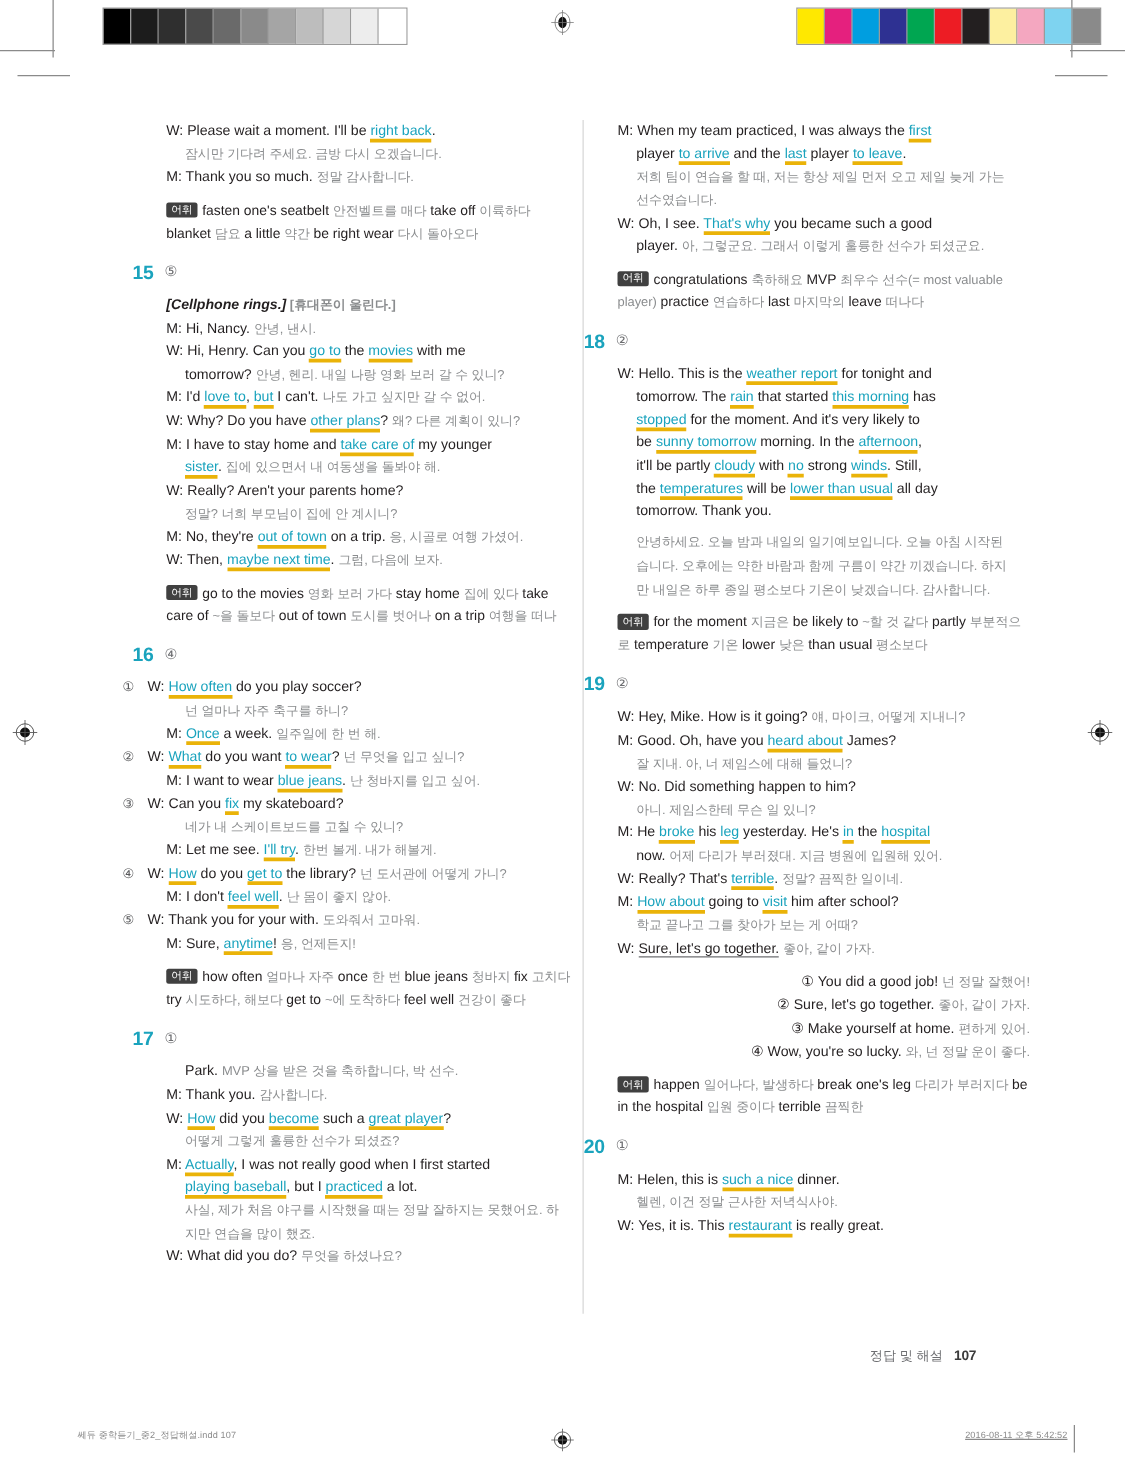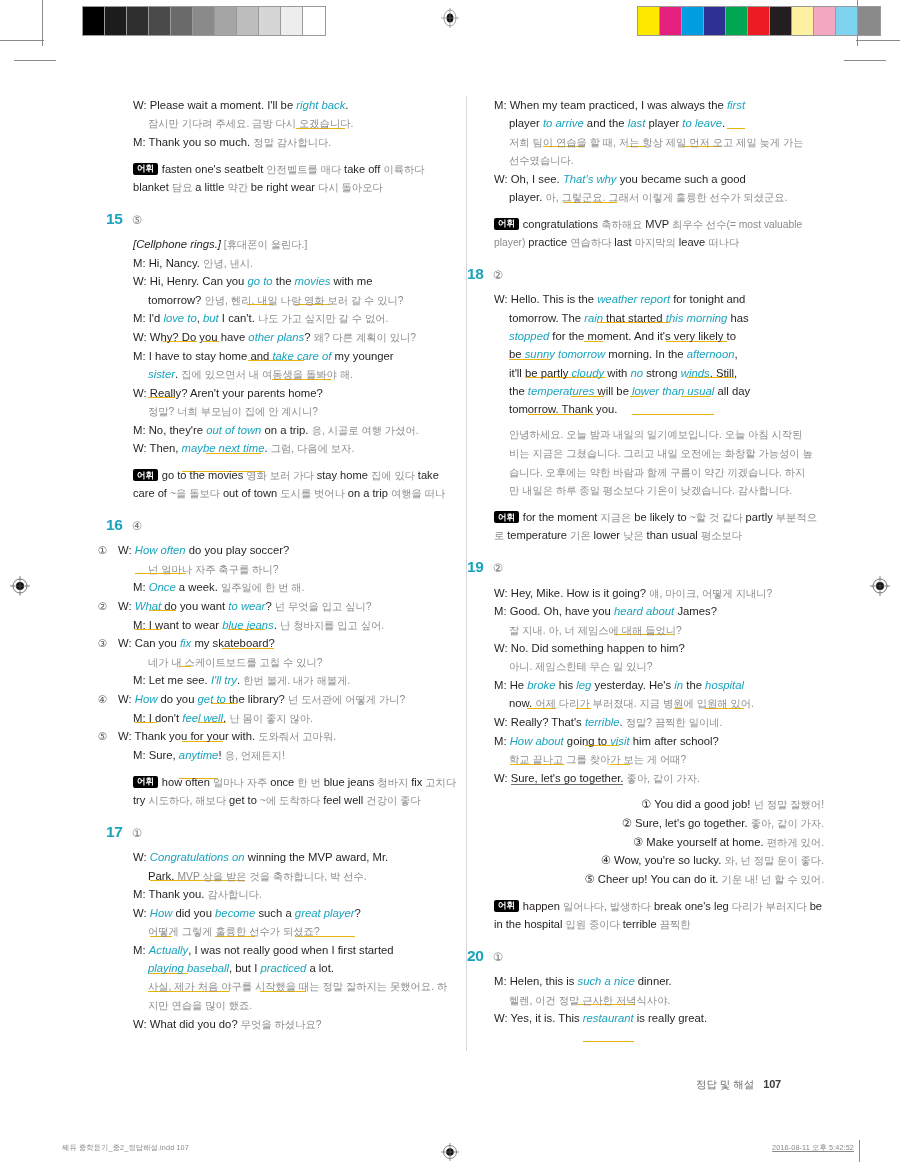--- a/index.html
+++ b/index.html
@@ -34,51 +34,50 @@
   
   .col {
     position:absolute; top:96px; width:330px;
   }
   .col-left  { left:133px; }
   .col-right { left:494px; }
 
   
   .qblock { margin-bottom:6px; }
   .qhead {
-    display:flex; align-items:flex-end; gap:9px;
+    display:flex; align-items:center; gap:9px;
     margin-left:-27px; margin-bottom:9px; margin-top:14px;
   }
   .qnum {
     font-size:15.5px; font-weight:bold; color:#1aa3bd;
     letter-spacing:-0.3px; line-height:1;
   }
   .qans { font-size:11.5px; color:#6d6e71; line-height:1; }
 
   .dlg { font-size:11.3px; line-height:1.62; }
 
   .line {
     display:block;
     text-indent:-15px;
     padding-left:15px;
     margin-bottom:0px;
   }
   .line.cont { text-indent:0; padding-left:15px; }
-  .line.noind { text-indent:0; padding-left:0; }
+  .line.noind { text-indent:0; padding-left:0;font-weight:bold; }
 
   .spk { color:#231f20; }
   .en  { color:#231f20; }
   .kr  { color:#8a8c8e; font-size:10.3px; }
   .ital { font-style:italic; }
 
   
   .hl {
     color:#1aa3bd;
-    border-bottom:1px solid #eab308;
-    padding-bottom:17px;
-    font-style:italic;
+    border-bottom:3px solid #eab308;
+    padding-bottom:0px;
   }
   
   .ul { border-bottom:1px solid #6d6e71; }
 
   
   .optline { display:block; font-size:11.3px; line-height:1.62; }
   .optcirc { color:#231f20; }
 
   
   .subrow { position:relative; padding-left:0; }
@@ -87,24 +86,24 @@
     font-size:10.5px; color:#58595b;
   }
 
   
   .vocab {
     font-size:11.1px; line-height:1.62; margin-top:9px; margin-bottom:4px;
     color:#231f20;
   }
   .vbadge {
     display:inline-block;
-    background:#000000;
+    background:#404040;
     color:#ffffff;
     font-size:8.6px;
-    font-weight:bold;
+    font-weight:normal;
     padding:1.5px 4px 2px 4px;
     border-radius:2px;
     line-height:1;
     vertical-align:1.5px;
     margin-right:4px;
     letter-spacing:-0.2px;
     text-align:right;
   }
   .vocab .kr { color:#8a8c8e; font-size:10.3px; }
 
@@ -258,21 +257,20 @@
           <div class="line"><span class="spk">M: </span><span class="en">Sure, </span><span class="hl">anytime</span><span class="en">! </span><span class="kr">응, 언제든지!</span></div>
         </div>
         <div class="vocab"><span class="vbadge">어휘</span><span class="en">how often </span><span class="kr">얼마나 자주 </span><span class="en">once </span><span class="kr">한 번 </span><span class="en">blue jeans </span><span class="kr">청바지 </span><span class="en">fix </span><span class="kr">고치다 </span><span class="en">try </span><span class="kr">시도하다, 해보다 </span><span class="en">get to </span><span class="kr">~에 도착하다 </span><span class="en">feel well </span><span class="kr">건강이 좋다</span></div>
       </div>
       <div class="qblock">
         <div class="qhead">
           <span class="qnum">17</span>
           <span class="qans">①</span>
         </div>
         <div class="dlg">
-          <div class="line"><span class="spk">W: </span><span class="hl">Congratulations on</span><span class="en"> winning the MVP award, Mr.</span></div>
           <div class="line cont"><span class="en">Park. </span><span class="kr">MVP 상을 받은 것을 축하합니다, 박 선수.</span></div>
           <div class="line"><span class="spk">M: </span><span class="en">Thank you. </span><span class="kr">감사합니다.</span></div>
           <div class="line"><span class="spk">W: </span><span class="hl">How</span><span class="en"> did you </span><span class="hl">become</span><span class="en"> such a </span><span class="hl">great player</span><span class="en">?</span></div>
           <div class="line cont"><span class="kr">어떻게 그렇게 훌륭한 선수가 되셨죠?</span></div>
           <div class="line"><span class="spk">M: </span><span class="hl">Actually</span><span class="en">, I was not really good when I first started</span></div>
           <div class="line cont"><span class="hl">playing baseball</span><span class="en">, but I </span><span class="hl">practiced</span><span class="en"> a lot.</span></div>
           <div class="line cont"><span class="kr">사실, 제가 처음 야구를 시작했을 때는 정말 잘하지는 못했어요. 하</span></div>
           <div class="line cont"><span class="kr">지만 연습을 많이 했죠.</span></div>
           <div class="line"><span class="spk">W: </span><span class="en">What did you do? </span><span class="kr">무엇을 하셨나요?</span></div>
         </div>
@@ -299,21 +297,20 @@
         <div class="dlg">
           <div class="line"><span class="spk">W: </span><span class="en">Hello. This is the </span><span class="hl">weather report</span><span class="en"> for tonight and</span></div>
           <div class="line cont"><span class="en">tomorrow. The </span><span class="hl">rain</span><span class="en"> that started </span><span class="hl">this morning</span><span class="en"> has</span></div>
           <div class="line cont"><span class="hl">stopped</span><span class="en"> for the moment. And it's very likely to</span></div>
           <div class="line cont"><span class="en">be </span><span class="hl">sunny tomorrow</span><span class="en"> morning. In the </span><span class="hl">afternoon</span><span class="en">,</span></div>
           <div class="line cont"><span class="en">it'll be partly </span><span class="hl">cloudy</span><span class="en"> with </span><span class="hl">no</span><span class="en"> strong </span><span class="hl">winds</span><span class="en">. Still,</span></div>
           <div class="line cont"><span class="en">the </span><span class="hl">temperatures</span><span class="en"> will be </span><span class="hl">lower than usual</span><span class="en"> all day</span></div>
           <div class="line cont"><span class="en">tomorrow. Thank you.</span></div>
           <div style="height: 7px;"></div>
           <div class="line cont"><span class="kr">안녕하세요. 오늘 밤과 내일의 일기예보입니다. 오늘 아침 시작된</span></div>
-          <div class="line cont"><span class="kr">비는 지금은 그쳤습니다. 그리고 내일 오전에는 화창할 가능성이 높</span></div>
           <div class="line cont"><span class="kr">습니다. 오후에는 약한 바람과 함께 구름이 약간 끼겠습니다. 하지</span></div>
           <div class="line cont"><span class="kr">만 내일은 하루 종일 평소보다 기온이 낮겠습니다. 감사합니다.</span></div>
         </div>
         <div class="vocab"><span class="vbadge">어휘</span><span class="en">for the moment </span><span class="kr">지금은 </span><span class="en">be likely to </span><span class="kr">~할 것 같다 </span><span class="en">partly </span><span class="kr">부분적으로 </span><span class="en">temperature </span><span class="kr">기온 </span><span class="en">lower </span><span class="kr">낮은 </span><span class="en">than usual </span><span class="kr">평소보다</span></div>
       </div>
       <div class="qblock">
         <div class="qhead">
           <span class="qnum">19</span>
           <span class="qans">②</span>
         </div>
@@ -328,21 +325,20 @@
           <div class="line"><span class="spk">W: </span><span class="en">Really? That's </span><span class="hl">terrible</span><span class="en">. </span><span class="kr">정말? 끔찍한 일이네.</span></div>
           <div class="line"><span class="spk">M: </span><span class="hl">How about</span><span class="en"> going to </span><span class="hl">visit</span><span class="en"> him after school?</span></div>
           <div class="line cont"><span class="kr">학교 끝나고 그를 찾아가 보는 게 어때?</span></div>
           <div class="line"><span class="spk">W: </span><span class="ul">Sure, let's go together.</span><span class="en"> </span><span class="kr">좋아, 같이 가자.</span></div>
         </div>
         <div class="dlg" style="margin-top: 8px; text-align: right;">
           <div class="optline"><span class="optcirc">① </span><span class="en">You did a good job! </span><span class="kr">넌 정말 잘했어!</span></div>
           <div class="optline"><span class="optcirc">② </span><span class="en">Sure, let's go together. </span><span class="kr">좋아, 같이 가자.</span></div>
           <div class="optline"><span class="optcirc">③ </span><span class="en">Make yourself at home. </span><span class="kr">편하게 있어.</span></div>
           <div class="optline"><span class="optcirc">④ </span><span class="en">Wow, you're so lucky. </span><span class="kr">와, 넌 정말 운이 좋다.</span></div>
-          <div class="optline"><span class="optcirc">⑤ </span><span class="en">Cheer up! You can do it. </span><span class="kr">기운 내! 넌 할 수 있어.</span></div>
         </div>
         <div class="vocab"><span class="vbadge">어휘</span><span class="en">happen </span><span class="kr">일어나다, 발생하다 </span><span class="en">break one's leg </span><span class="kr">다리가 부러지다 </span><span class="en">be in the hospital </span><span class="kr">입원 중이다 </span><span class="en">terrible </span><span class="kr">끔찍한</span></div>
       </div>
       <div class="qblock">
         <div class="qhead">
           <span class="qnum">20</span>
           <span class="qans">①</span>
         </div>
         <div class="dlg">
           <div class="line"><span class="spk">M: </span><span class="en">Helen, this is </span><span class="hl">such a nice</span><span class="en"> dinner.</span></div>

